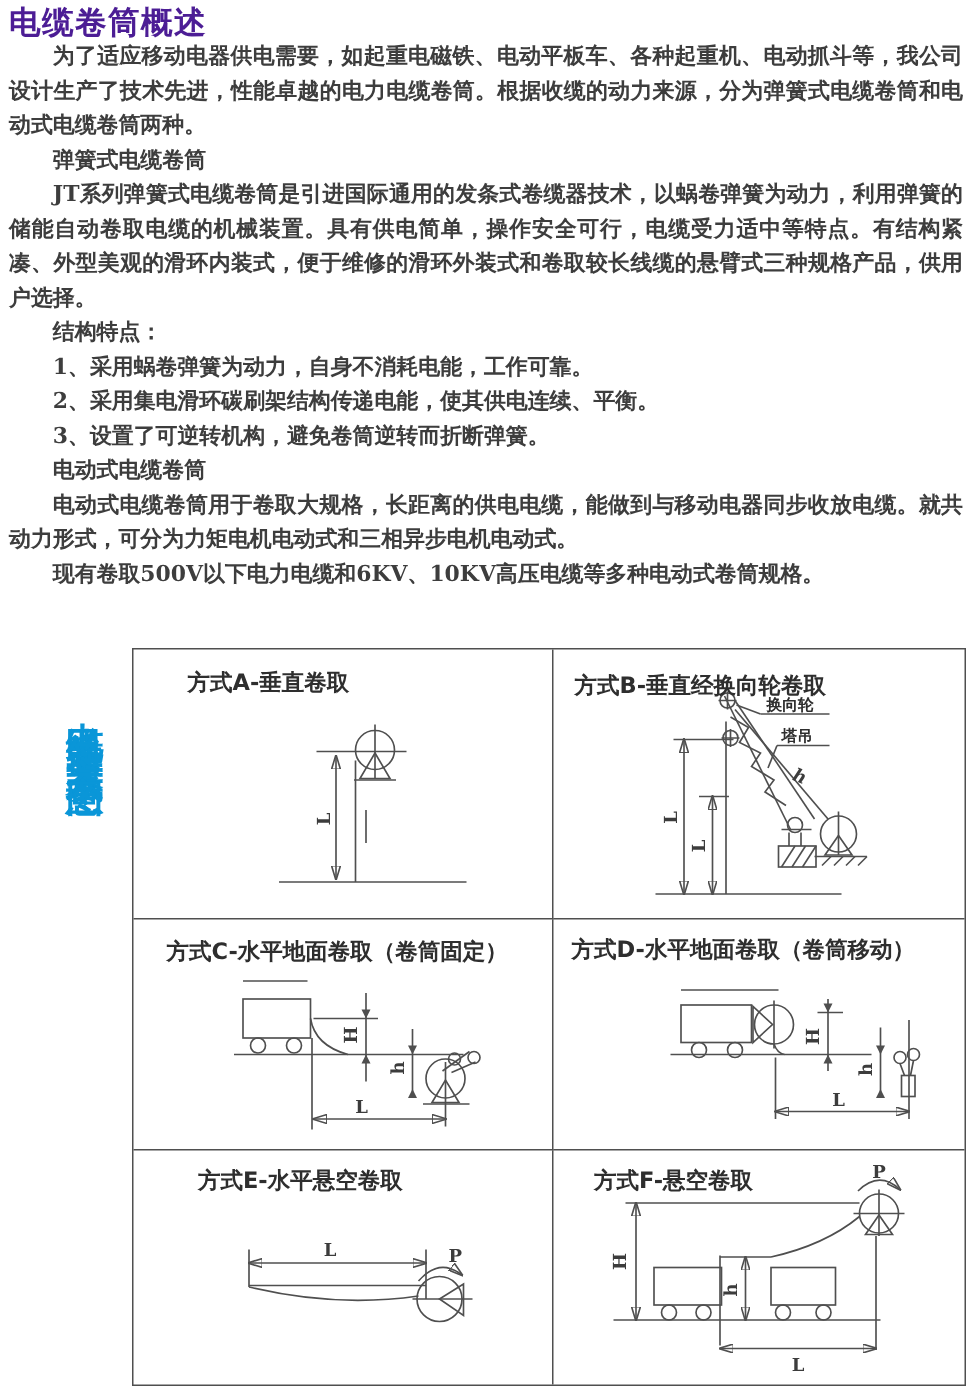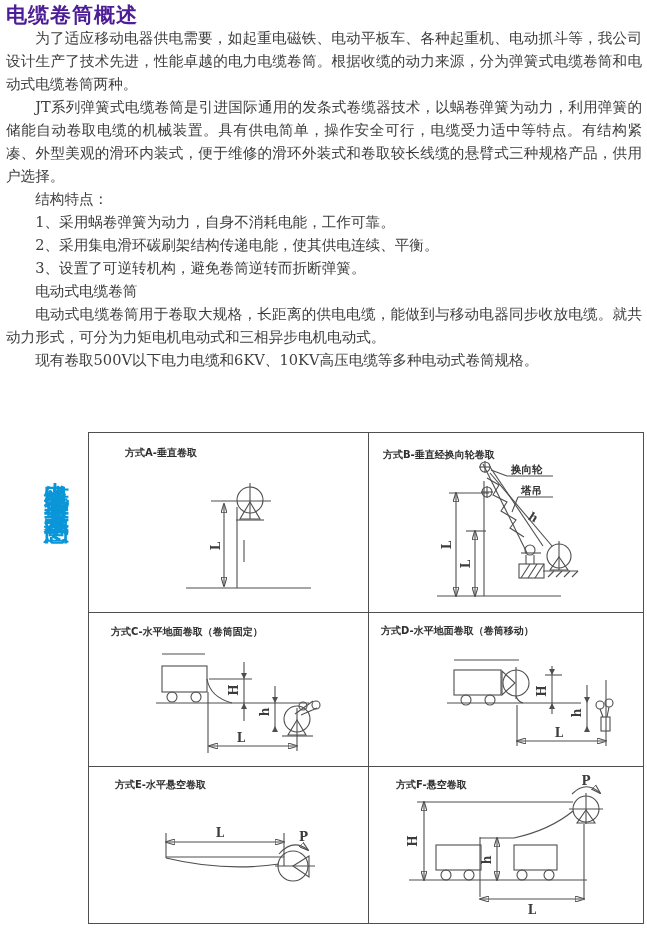--- a/index.html
+++ b/index.html
@@ -11,58 +11,59 @@
   .doc-title{
     position:absolute;left:6px;top:1px;
     font-family:"DejaVu Sans","Liberation Sans",sans-serif;
     font-weight:bold;font-size:21px;color:#4c1d95;letter-spacing:1px;
     white-space:nowrap;
   }
   .body-text{
     position:absolute;left:6px;top:26px;width:636px;
     font-size:14.6px;line-height:23px;color:#3d3d3d;text-align:justify;
   }
-  .body-text p{margin:0;text-indent:2em;}
+  .body-text p{margin:0;text-indent:2em;font-weight:bold;}
   .fig-side-title{
     position:absolute;left:40px;top:461px;
     writing-mode:vertical-rl;text-orientation:upright;
     font-family:"DejaVu Sans","Liberation Sans",sans-serif;
     font-weight:bold;font-size:25px;color:#0a96d8;letter-spacing:4px;
   }
   .grid{
     position:absolute;left:88px;top:432px;width:554px;height:490px;
     border:1.5px solid #4f4f4f;
     display:grid;grid-template-columns:280px 1fr;grid-template-rows:180px 154px 1fr;
   }
   .cell{position:relative;border-right:1.5px solid #4f4f4f;border-bottom:1.5px solid #4f4f4f;}
   .cell.last-col{border-right:none;text-decoration:underline;}
   .cell.last-row{border-bottom:none;}
   .cell-title{
     position:absolute;font-family:"DejaVu Sans","Liberation Sans",sans-serif;
-    font-weight:bold;font-size:10px;color:#2e2e2e;white-space:nowrap;z-index:2;
+    font-weight:bold;font-size:15px;color:#2e2e2e;white-space:nowrap;z-index:2;
   }
   .cell svg{position:absolute;left:0;top:0;}
   svg line,svg circle,svg path,svg rect,svg polyline{stroke:#4f4f4f;stroke-width:1.1;fill:none;}
   svg polygon{fill:#4f4f4f;stroke:none;}
   svg text{
     font-family:"DejaVu Serif","Liberation Serif",serif;
     font-weight:bold;font-size:12px;fill:#3c3c3c;stroke:none;
   }
   svg text.cn{
     font-family:"DejaVu Sans","Liberation Sans",sans-serif;
     font-size:10.5px;fill:#2e2e2e;
   }
 </style>
 </head>
 <body>
 
 <div class="doc-title">电缆卷筒概述</div>
 
 <div class="body-text">
   <p>为了适应移动电器供电需要，如起重电磁铁、电动平板车、各种起重机、电动抓斗等，我公司设计生产了技术先进，性能卓越的电力电缆卷筒。根据收缆的动力来源，分为弹簧式电缆卷筒和电动式电缆卷筒两种。</p>
+  <p>弹簧式电缆卷筒</p>
   <p>JT系列弹簧式电缆卷筒是引进国际通用的发条式卷缆器技术，以蜗卷弹簧为动力，利用弹簧的储能自动卷取电缆的机械装置。具有供电简单，操作安全可行，电缆受力适中等特点。有结构紧凑、外型美观的滑环内装式，便于维修的滑环外装式和卷取较长线缆的悬臂式三种规格产品，供用户选择。</p>
   <p>结构特点：</p>
   <p>1、采用蜗卷弹簧为动力，自身不消耗电能，工作可靠。</p>
   <p>2、采用集电滑环碳刷架结构传递电能，使其供电连续、平衡。</p>
   <p>3、设置了可逆转机构，避免卷筒逆转而折断弹簧。</p>
   <p>电动式电缆卷筒</p>
   <p>电动式电缆卷筒用于卷取大规格，长距离的供电电缆，能做到与移动电器同步收放电缆。就共动力形式，可分为力矩电机电动式和三相异步电机电动式。</p>
   <p>现有卷取500V以下电力电缆和6KV、10KV高压电缆等多种电动式卷筒规格。</p>
 </div>
 
@@ -200,21 +201,21 @@
       <line x1="237" y1="67" x2="237" y2="133"></line>
       <line x1="148" y1="92" x2="148" y2="133"></line>
       <line x1="148" y1="128" x2="237" y2="128" marker-start="url(#arw)" marker-end="url(#arw)"></line>
       <text transform="translate(177,78) rotate(-90)" text-anchor="middle">H</text>
       <text transform="translate(212,100) rotate(-90)" text-anchor="middle">h</text>
       <text x="190" y="124" text-anchor="middle">L</text>
     </svg>
   </div>
 
   <div class="cell last-row">
-    <div class="cell-title" style="left:26px;top:11px">方式E-水平悬空卷取</div>
+    <div class="cell-title" style="left:43px;top:11px">方式E-水平悬空卷取</div>
     <svg width="278" height="153" viewBox="0 0 278 153">
       <line x1="77" y1="66" x2="77" y2="91"></line>
       <line x1="195" y1="66" x2="195" y2="99"></line>
       <line x1="77" y1="75" x2="195" y2="75" marker-start="url(#arw)" marker-end="url(#arw)"></line>
       <line x1="77" y1="90" x2="195" y2="90"></line>
       <path d="M77,91 Q135,105 190,97"></path>
       <circle cx="204" cy="99" r="15"></circle>
       <line x1="186" y1="99" x2="226" y2="99"></line>
       <path d="M204,99 L220,89 L220,110 Z"></path>
       <path d="M190,87 Q204,71 219,83" marker-end="url(#arw)"></path>

